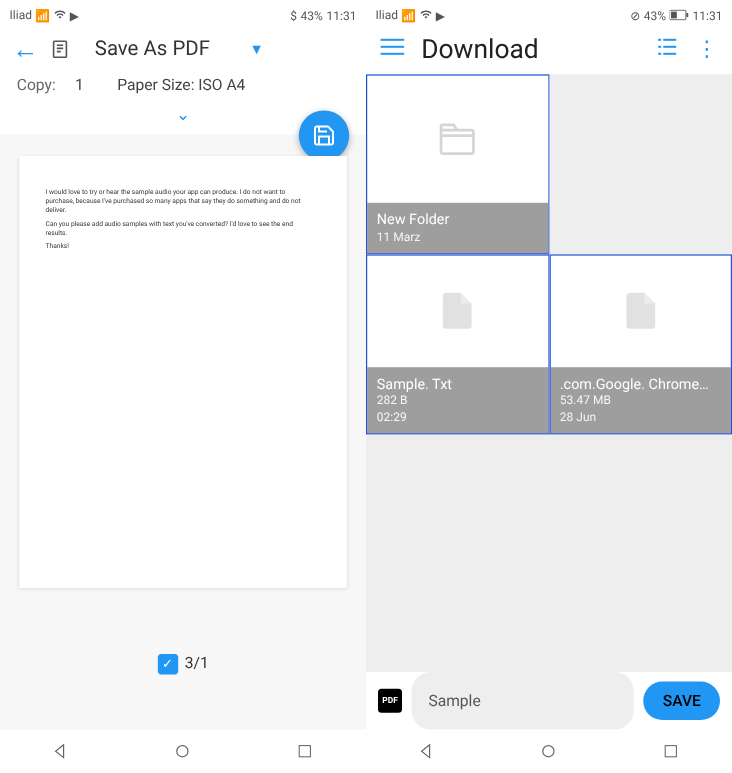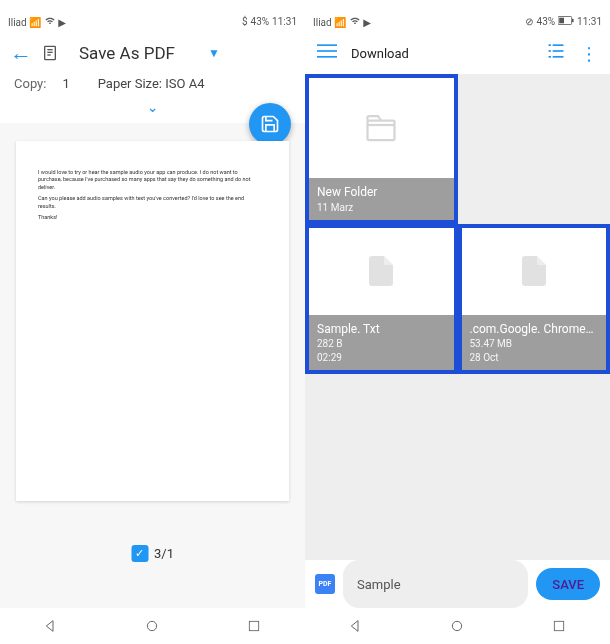--- a/index.html
+++ b/index.html
@@ -1,20 +1,20 @@
 <!DOCTYPE html>
 <html><head>
 <meta charset="utf-8">
 <style>
 * { margin: 0; padding: 0; box-sizing: border-box; font-family: -apple-system, Roboto, Arial, sans-serif; }
 body { width: 610px; height: 644px; background: #fff; display: flex; flex-direction: column; overflow: hidden; }
 .screens { display: flex; flex: 1; }
 .screen { width: 305px; display: flex; flex-direction: column; background: #fff; position: relative; }
 
-.statusbar { height: 20px; display: flex; align-items: flex-start; justify-content: space-between; padding: 16px 8px; font-size: 10px; color: #555; }
+.statusbar { height: 20px; display: flex; align-items: flex-end; justify-content: space-between; padding: 0 8px; font-size: 10px; color: #555; }
 .sb-left { display: flex; gap: 3px; align-items: center; }
 .sb-right { display: flex; gap: 3px; align-items: center; }
 
 .appbar { height: 42px; display: flex; align-items: center; padding: 0 10px; gap: 10px; }
 .back-arrow { color: #2196F3; font-size: 22px; }
 .appbar-title { font-size: 17px; color: #333; display: flex; align-items: center; gap: 21px; flex: 1; }
 .doc-icon { display: inline-flex; }
 .dropdown-arrow { color: #2196F3; font-size: 12px; margin-left: 12px; }
 
 .print-opts { display: flex; align-items: center; padding: 2px 14px 4px; font-size: 13px; color: #444; gap: 8px; }
@@ -30,38 +30,38 @@
 
 .fab { position: absolute; top: -20px; right: 14px; width: 42px; height: 42px; border-radius: 50%; background: #2196F3; display: flex; align-items: center; justify-content: center; box-shadow: 0 2px 6px rgba(0,0,0,0.3); }
 .fab svg { width: 20px; height: 20px; }
 
 .page-counter { position: absolute; bottom: 46px; left: 50%; transform: translateX(-50%); display: flex; align-items: center; gap: 6px; font-size: 13px; color: #333; }
 .checkbox { width: 17px; height: 17px; background: #2196F3; border-radius: 3px; display: flex; align-items: center; justify-content: center; color: #fff; font-size: 11px; }
 
 
 .appbar2 { height: 42px; display: flex; align-items: center; padding: 0 12px; gap: 14px; }
 .menu-icon { color: #2196F3; }
-.title2 { font-size: 13px; color: #222; flex: 1; }
+.title2 { font-size: 22px; color: #222; flex: 1; }
 .list-icon { color: #2196F3; }
 .more-icon { color: #2196F3; font-size: 18px; }
 
 .files-grid { flex: 1; background: #eee; display: flex; flex-wrap: wrap; align-content: flex-start; }
-.file-tile { width: 50%; height: 150px; background: #fff; display: flex; flex-direction: column; position: relative; border: 4px solid #1d4ed8; }
+.file-tile { width: 50%; height: 150px; background: #fff; display: flex; flex-direction: column; position: relative; border: 1px solid #1d4ed8; }
 .tile-thumb { flex: 1; display: flex; align-items: center; justify-content: center; }
 .tile-thumb svg { width: 36px; height: 36px; opacity: 0.35; }
 .tile-info { background: rgba(120,120,120,0.72); color: #fff; padding: 6px 8px; font-size: 11px; line-height: 1.35; }
 .tile-name { font-size: 12px; white-space: nowrap; overflow: hidden; text-overflow: ellipsis; }
 .tile-meta { font-size: 10px; opacity: 0.9; }
 .blank-tile { background: #eee; border: none; }
 .grid-rest { width: 100%; flex: 1; background: #fff; }
 
 .save-bar { height: 48px; background: #fff; display: flex; align-items: center; padding: 0 10px; gap: 8px; }
-.pdf-badge { width: 20px; height: 20px; background: #3b82f6; color: #fff; font-size: 7px; font-weight: bold; display: flex; align-items: center; justify-content: center; border-radius: 3px; }
+.pdf-badge { width: 20px; height: 20px; background: #000000; color: #fff; font-size: 7px; font-weight: bold; display: flex; align-items: center; justify-content: center; border-radius: 3px; }
 .filename-input { flex: 1; height: 48px; background: #eee; border-radius: 16px; padding: 0 14px; font-size: 13px; color: #555; display: flex; align-items: center; }
-.save-btn { height: 32px; padding: 0 16px; background: #2196F3; color: #4c1d95; border-radius: 16px; font-size: 13px; font-weight: 500; display: flex; align-items: center; }
+.save-btn { height: 32px; padding: 0 16px; background: #2196F3; color: #000000; border-radius: 16px; font-size: 13px; font-weight: 500; display: flex; align-items: center; }
 
 .navbar { height: 36px; display: flex; }
 .nav-half { width: 305px; display: flex; align-items: center; justify-content: space-around; }
 .nav-btn { width: 24px; height: 24px; display: flex; align-items: center; justify-content: center; color: #555; }
 </style>
 </head>
 <body>
 
 <div class="screens">
 
@@ -216,21 +216,21 @@
       <div class="file-tile">
         <div class="tile-thumb">
           <svg viewBox="0 0 24 24" fill="#aaa">
               <path d="M14 2H6a2 2 0 00-2 2v16a2 2 0 002 2h12a2 2 0 002-2V8l-6-6z"></path>
               <path d="M14 2v6h6" fill="#fff" opacity="0.4"></path>
             </svg>
         </div>
         <div class="tile-info">
           <div class="tile-name">.com.Google. Chrome…</div>
           <div class="tile-meta">53.47 MB</div>
-          <div class="tile-meta">28 Oct</div>
+          <div class="tile-meta">28 Jun</div>
         </div>
       </div>
       <div class="grid-rest"></div>
     </div>
 
     <div class="save-bar">
       <div class="pdf-badge">PDF</div>
       <div class="filename-input">
         <span>Sample</span>
       </div>

